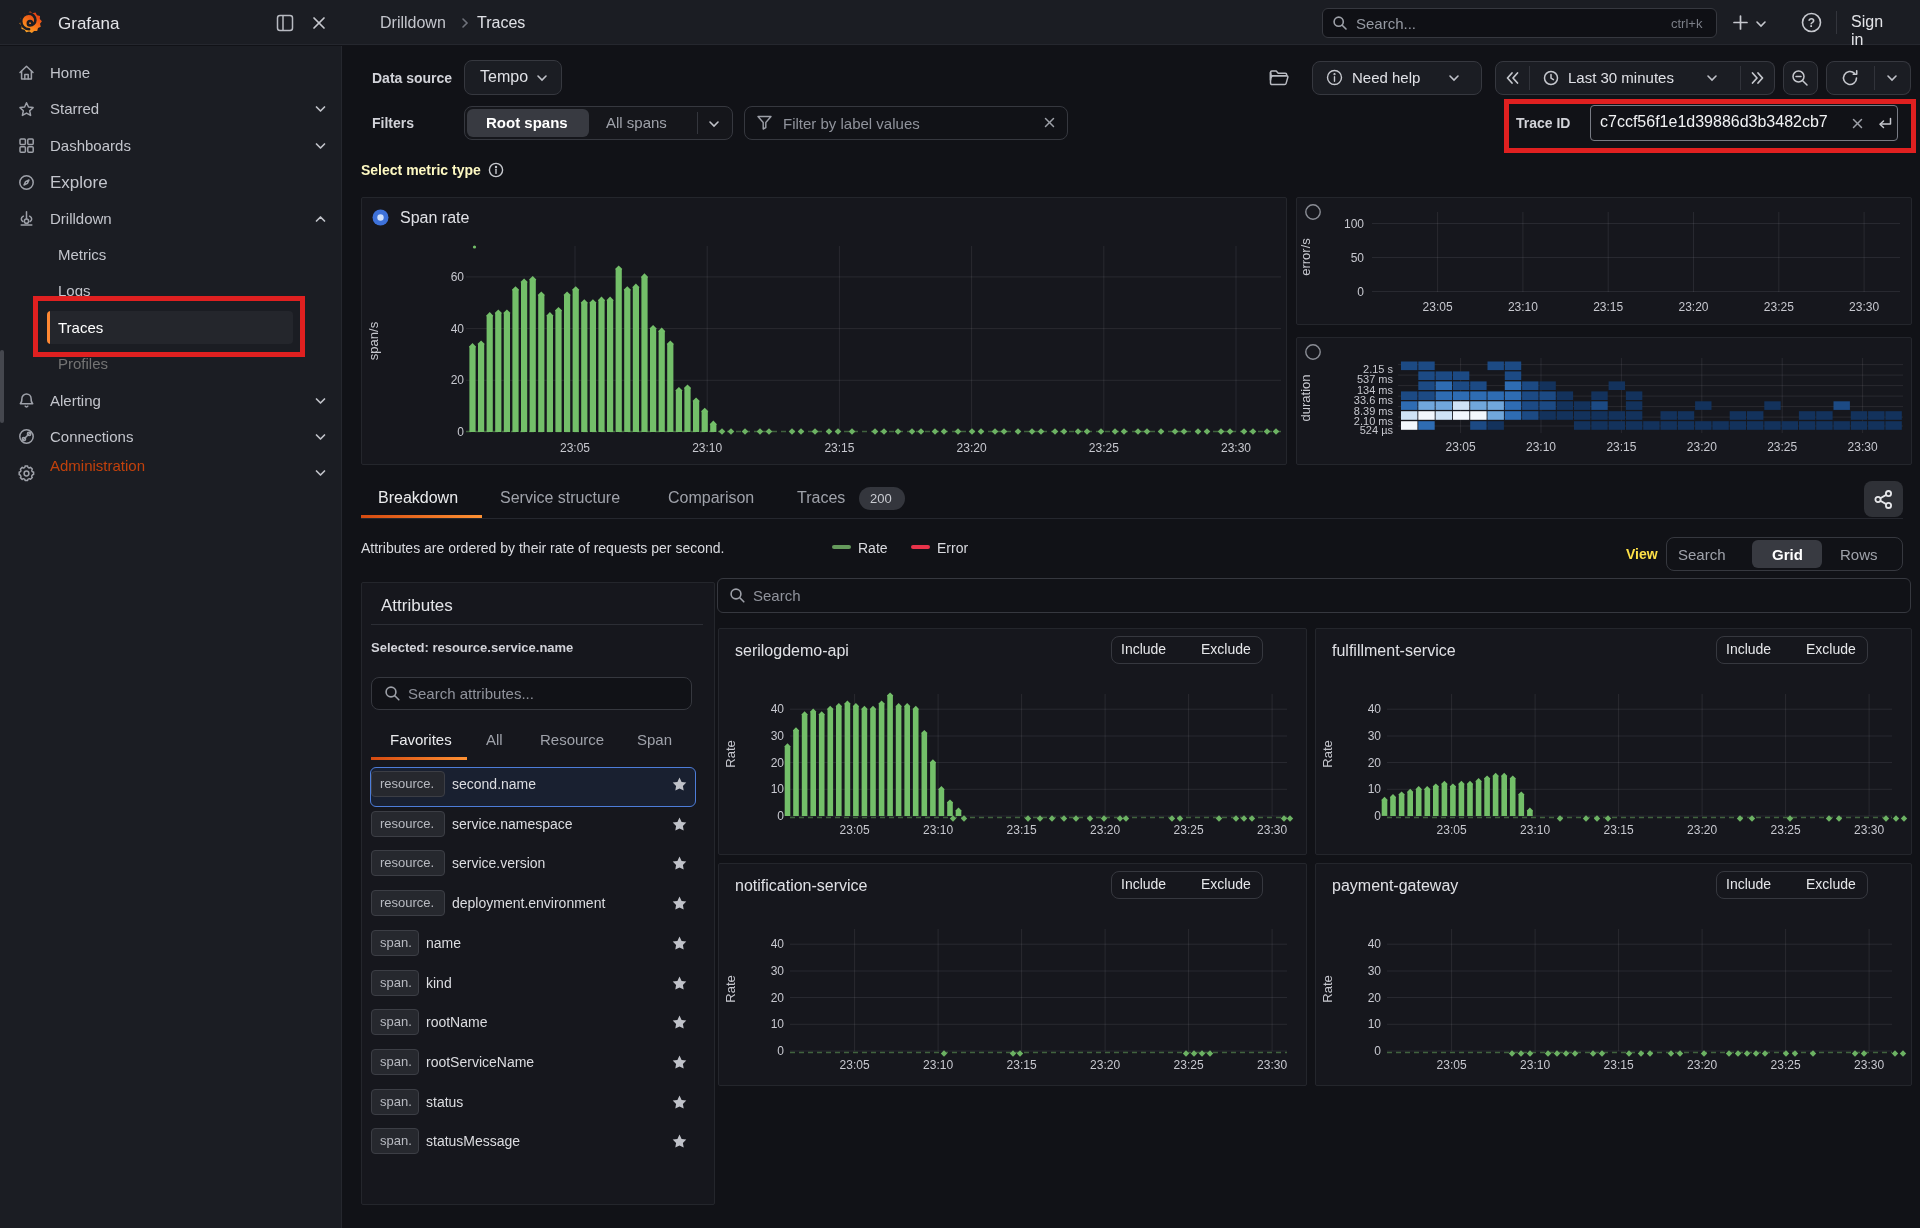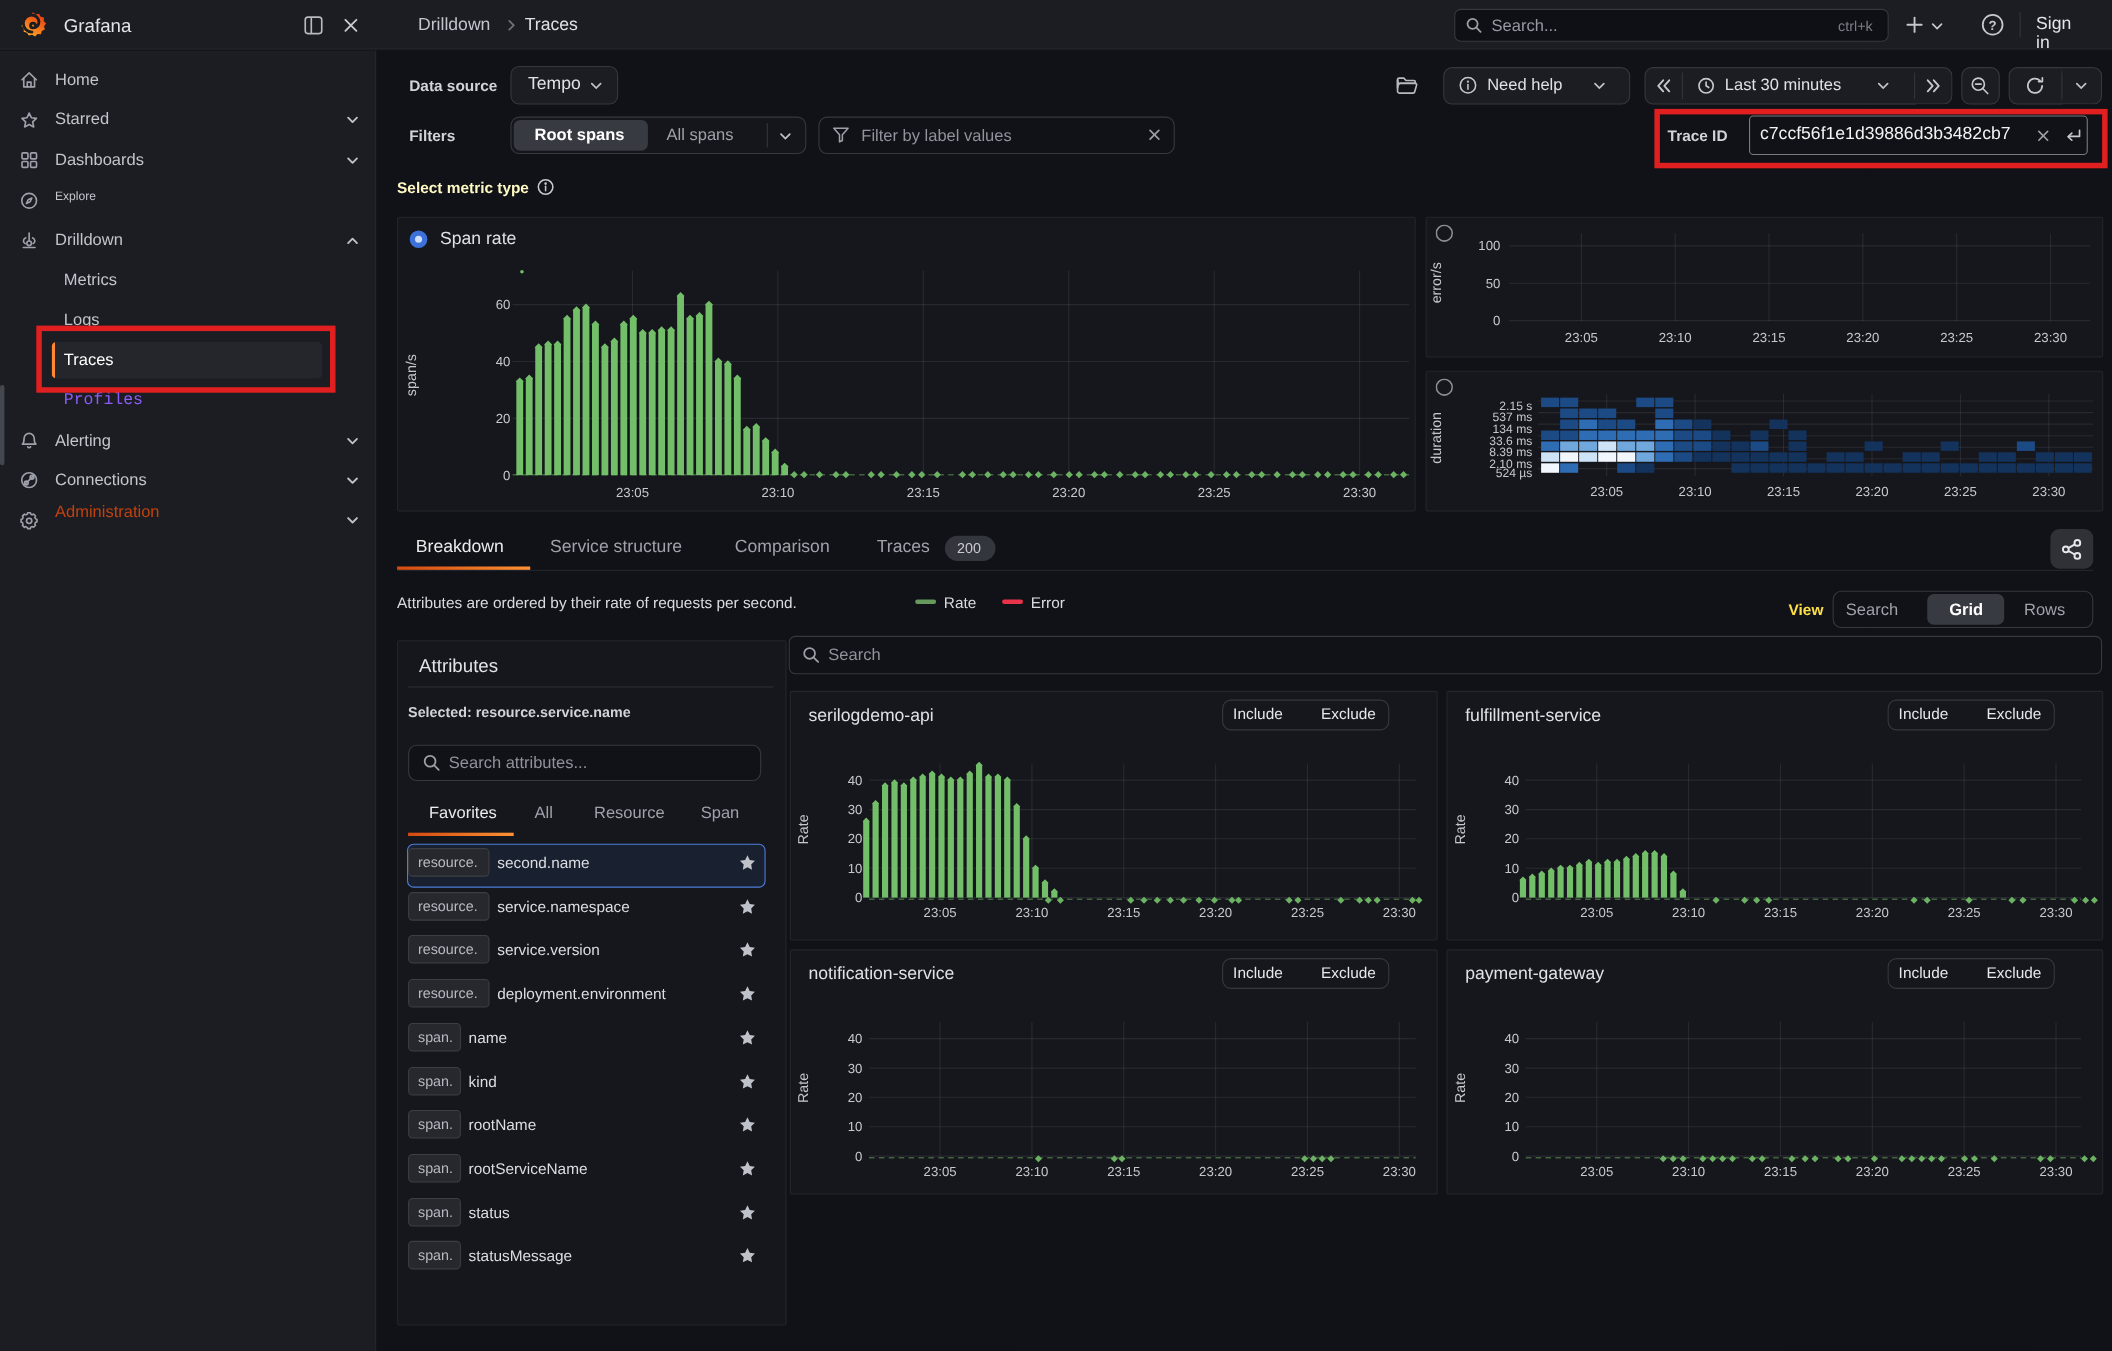--- a/index.html
+++ b/index.html
@@ -71,21 +71,21 @@
 <div class="abs" style="left:50px;top:137px;font-size:15px;color:#c3c5cc;">Dashboards</div>
 <div class="abs" style="left:18px;top:137px;"><svg width="17" height="17" viewBox="0 0 17 17" fill="none" stroke="#9ea1a9" stroke-width="1.5" stroke-linecap="round" stroke-linejoin="round">
         <rect x="2" y="2" width="5.4" height="5.4" rx="1"></rect>
         <rect x="9.8" y="2" width="5.4" height="5.4" rx="1"></rect>
         <rect x="2" y="9.8" width="5.4" height="5.4" rx="1"></rect>
         <rect x="9.8" y="9.8" width="5.4" height="5.4" rx="1"></rect>
       </svg></div>
 <svg class="abs" style="left:314px;top:140.8px;" width="13" height="10" viewBox="0 0 13 10" fill="none" stroke="#c0c2c9" stroke-width="1.7" stroke-linecap="round" stroke-linejoin="round">
       <path d="M2.5 3l4 4 4-4"></path>
     </svg>
-<div class="abs" style="left:50px;top:173px;font-size:11px;color:#c3c5cc;">Explore</div>
+<div class="abs" style="left:50px;top:173px;font-size:17px;color:#c3c5cc;">Explore</div>
 <div class="abs" style="left:18px;top:174px;"><svg width="17" height="17" viewBox="0 0 17 17" fill="none" stroke="#9ea1a9" stroke-width="1.5" stroke-linecap="round" stroke-linejoin="round">
         <circle cx="8.5" cy="8.5" r="6.7"></circle>
         <path d="M11 6l-1.6 3.4L6 11l1.6-3.4z"></path>
       </svg></div>
 <div class="abs" style="left:50px;top:210px;font-size:15px;color:#c3c5cc;">Drilldown</div>
 <div class="abs" style="left:18px;top:210px;"><svg width="17" height="17" viewBox="0 0 17 17" fill="none" stroke="#9ea1a9" stroke-width="1.5" stroke-linecap="round" stroke-linejoin="round">
         <path d="M8.5 1.8v7"></path>
         <path d="M5.4 6.2c-1.3.7-2.1 1.6-2.1 2.9 0 .9.6 1.8 1.6 2.4"></path>
         <path d="M11.6 6.2c1.3.7 2.1 1.6 2.1 2.9 0 .9-.6 1.8-1.6 2.4"></path>
         <circle cx="8.5" cy="11.2" r="2.1"></circle>
@@ -93,21 +93,21 @@
       </svg></div>
 <svg class="abs" style="left:314px;top:213.6px;" width="13" height="10" viewBox="0 0 13 10" fill="none" stroke="#c0c2c9" stroke-width="1.7" stroke-linecap="round" stroke-linejoin="round">
       <path d="M2.5 7L6.5 3l4 4"></path>
     </svg>
 <div class="abs" style="left:58px;top:246px;font-size:15px;color:#c3c5cc;">Metrics</div>
 <div class="abs" style="left:58px;top:282px;font-size:15px;color:#c3c5cc;">Logs</div>
 <div class="abs" style="left:47px;top:311px;width:246px;height:33px;background:#24262c;border-radius:4px;overflow:hidden;">
       <div class="abs" style="left:0;top:0;width:3px;height:33px;background:#ff8833;"></div>
     </div>
 <div class="abs" style="left:58px;top:319px;font-size:15px;font-weight:500;color:#ffffff;">Traces</div>
-<div class="abs" style="left:58px;top:355px;font-size:15px;color:#8b5cf6;font-family:Liberation Mono, monospace;">Profiles</div>
+<div class="abs" style="left:58px;top:355px;font-size:15px;color:#737373;">Profiles</div>
 <div class="abs" style="left:50px;top:392px;font-size:15px;color:#c3c5cc;">Alerting</div>
 <div class="abs" style="left:18px;top:392px;"><svg width="17" height="17" viewBox="0 0 17 17" fill="none" stroke="#9ea1a9" stroke-width="1.5" stroke-linecap="round" stroke-linejoin="round">
         <path d="M8.5 2a4.6 4.6 0 0 0-4.6 4.6c0 4-1.6 5.1-1.6 5.1h12.4s-1.6-1.1-1.6-5.1A4.6 4.6 0 0 0 8.5 2z"></path>
         <path d="M7.2 14.2a1.5 1.5 0 0 0 2.6 0"></path>
       </svg></div>
 <svg class="abs" style="left:314px;top:395.6px;" width="13" height="10" viewBox="0 0 13 10" fill="none" stroke="#c0c2c9" stroke-width="1.7" stroke-linecap="round" stroke-linejoin="round">
       <path d="M2.5 3l4 4 4-4"></path>
     </svg>
 <div class="abs" style="left:50px;top:428px;font-size:15px;color:#c3c5cc;">Connections</div>
 <div class="abs" style="left:18px;top:428px;"><svg width="17" height="17" viewBox="0 0 17 17" fill="none" stroke="#9ea1a9" stroke-width="1.5" stroke-linecap="round" stroke-linejoin="round">

